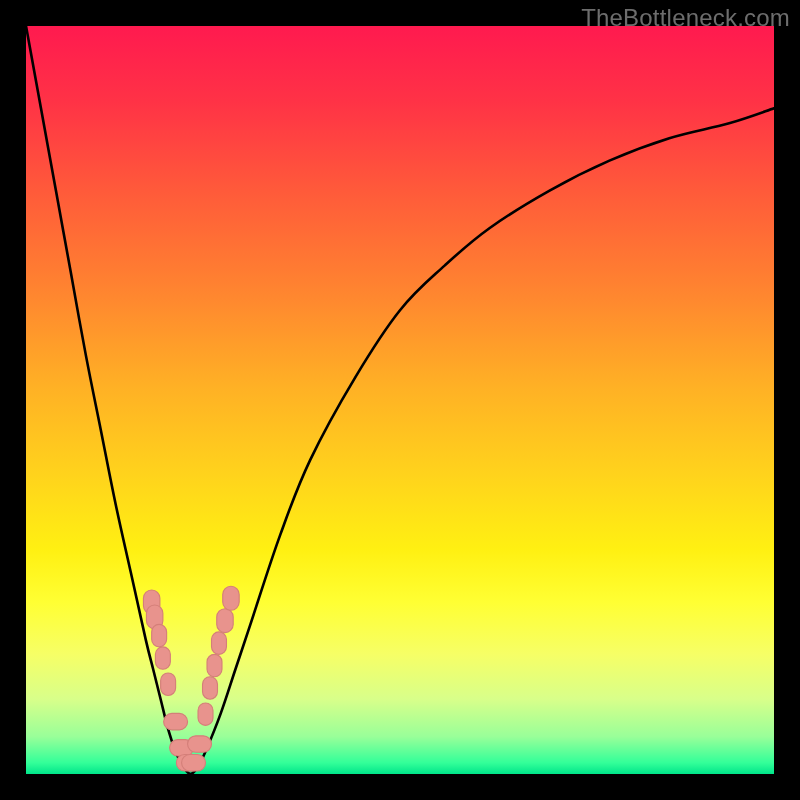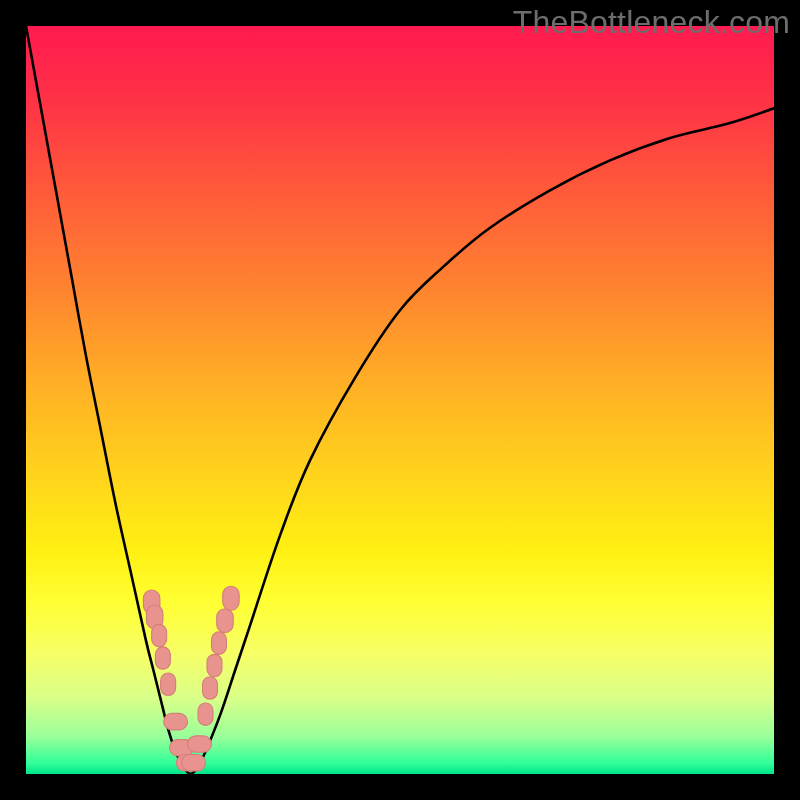--- a/index.html
+++ b/index.html
@@ -38,21 +38,21 @@
     left: 0;
     top: 0;
     width: 100%;
     height: 100%;
   }
   .watermark {
     position: absolute;
     top: 4px;
     right: 10px;
     color: #6d6d6d;
-    font-size: 32px;
+    font-size: 24px;
     font-weight: 400;
     letter-spacing: 0.2px;
     font-family: Arial, Helvetica, sans-serif;
   }
 </style>
 </head>
 <body>
 
 <div class="frame">
   <div class="plot">

